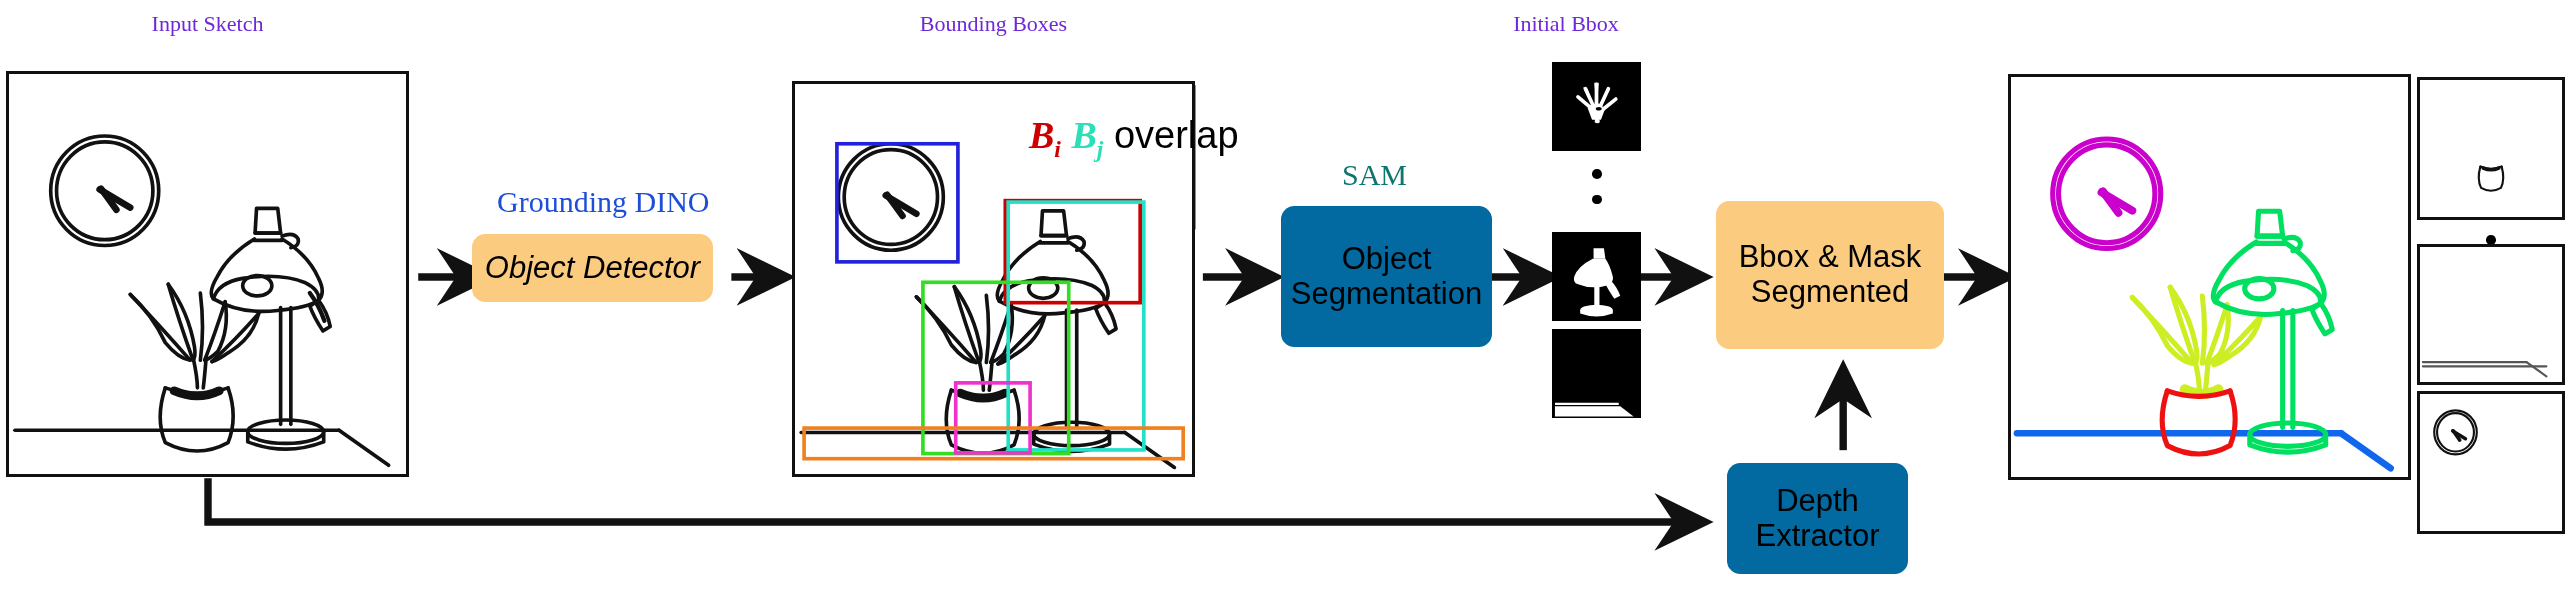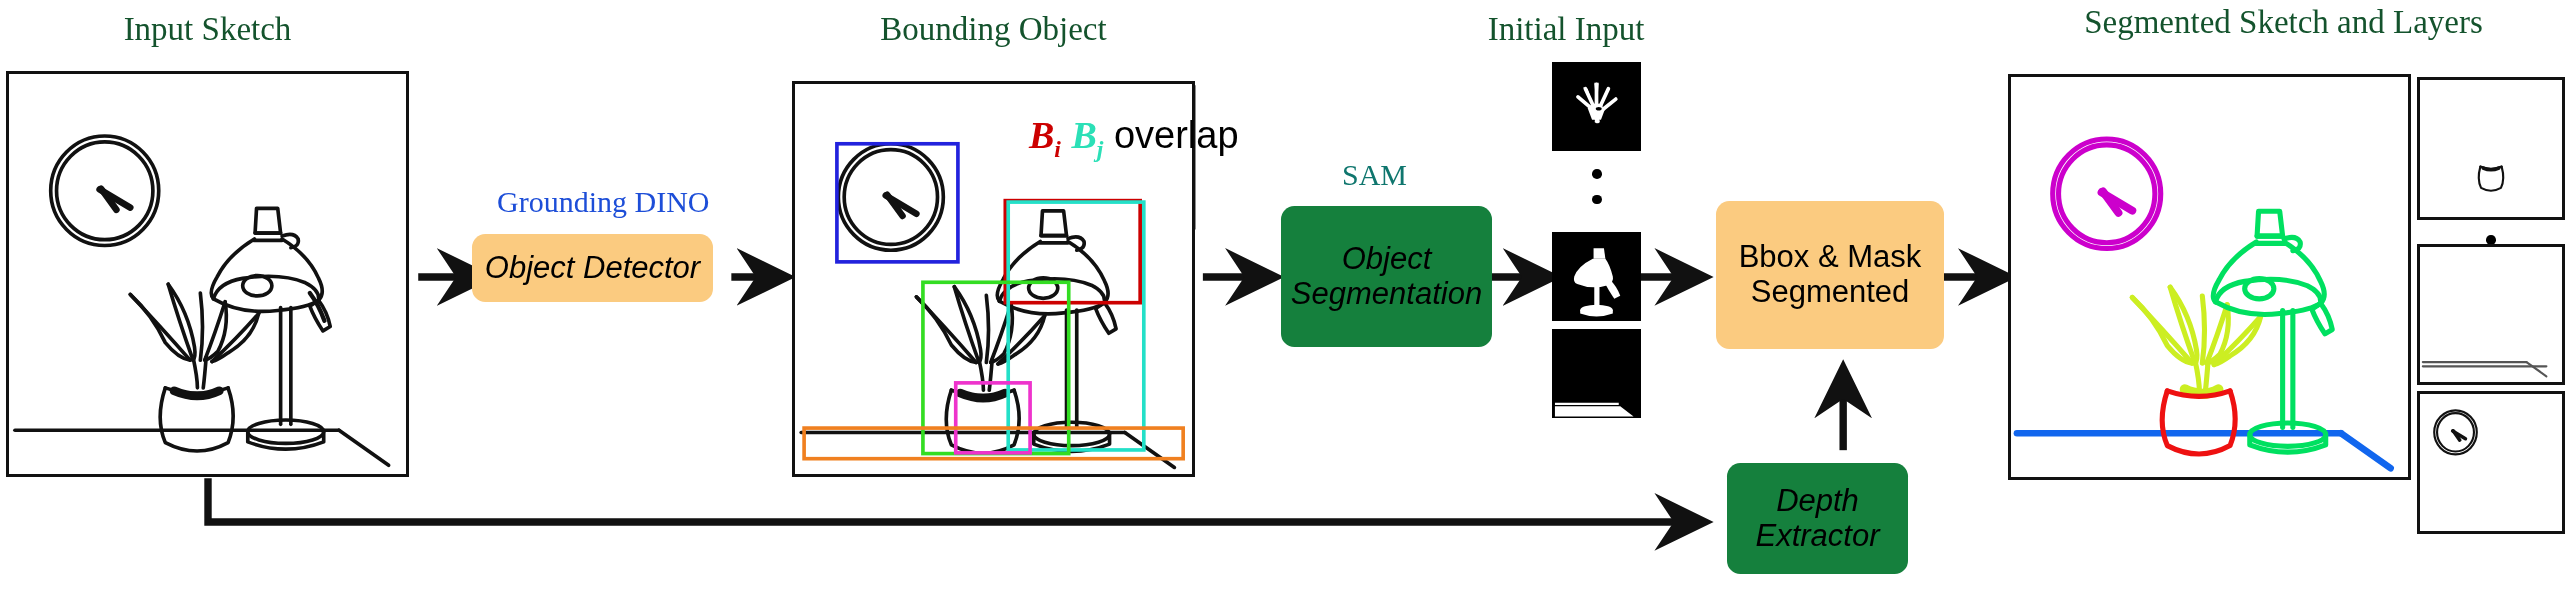--- a/index.html
+++ b/index.html
@@ -8,21 +8,21 @@
     width:2576px;height:605px;position:relative;overflow:hidden;
     font-family:"Liberation Sans", sans-serif;
     -webkit-font-smoothing:antialiased;
   }
   .stage{position:absolute;left:0;top:0;width:2576px;height:605px;}
 
   
   .caption{
     position:absolute;
     font-family:"Liberation Serif", serif;
-    font-size:33px;color:#14532d;
+    font-size:22px;color:#6d28d9;
     white-space:nowrap;text-align:center;
     line-height:1;
   }
 
   
   .panel{
     position:absolute;background:#fff;
     border:3px solid #111;box-sizing:border-box;
   }
   .thumb{
@@ -36,21 +36,21 @@
   
   .pbox{
     position:absolute;border-radius:13.3px;box-sizing:border-box;
     display:flex;align-items:center;justify-content:center;
     text-align:center;color:#000;
     font-family:"Liberation Sans", sans-serif;
     font-size:31px;line-height:1.12;
     padding:4.4px 7.4px;
   }
   .pbox.orange{background:#FBCB80;}
-  .pbox.blue{background:#15803d;font-style:italic;}
+  .pbox.blue{background:#0369a1;}
 
   .plabel{
     position:absolute;white-space:nowrap;
     font-family:"Liberation Serif", serif;
     font-size:30px;line-height:1;
   }
   .plabel.orange{color:#1d4ed8;}
   .plabel.blue{color:#0f766e;}
 
   
@@ -70,25 +70,24 @@
   svg{position:absolute;left:0;top:0;overflow:visible;}
   .svgfull{width:2576px;height:605px;}
 </style>
 </head>
 <body>
 
 <div class="stage">
 
   <div class="caption" style="left:6px;top:13.3px;width:403px;">Input Sketch</div>
 
-  <div class="caption" style="left:792px;top:13.3px;width:403px;">Bounding Object</div>
-
-  <div class="caption" style="left:1455px;top:13.3px;width:222px;">Initial Input</div>
-
-  <div class="caption" style="left:1991px;top:6px;width:585px;">Segmented Sketch and Layers</div>
+  <div class="caption" style="left:792px;top:13.3px;width:403px;">Bounding Boxes</div>
+
+  <div class="caption" style="left:1455px;top:13.3px;width:222px;">Initial Bbox</div>
+
 
   <div class="panel" style="left:6px;top:71px;width:403px;height:406px;">
     <svg viewBox="0 0 545 548" width="398" height="400">
       <g fill="none" stroke="#111" stroke-width="5" stroke-linecap="round" stroke-linejoin="round">
 
         <ellipse cx="131" cy="160" rx="74" ry="75"></ellipse>
         <ellipse cx="131" cy="160" rx="66" ry="67"></ellipse>
         <path d="M124 158 L166 183" stroke-width="9"></path>
         <path d="M126 157 L147 186" stroke-width="9"></path>
 

